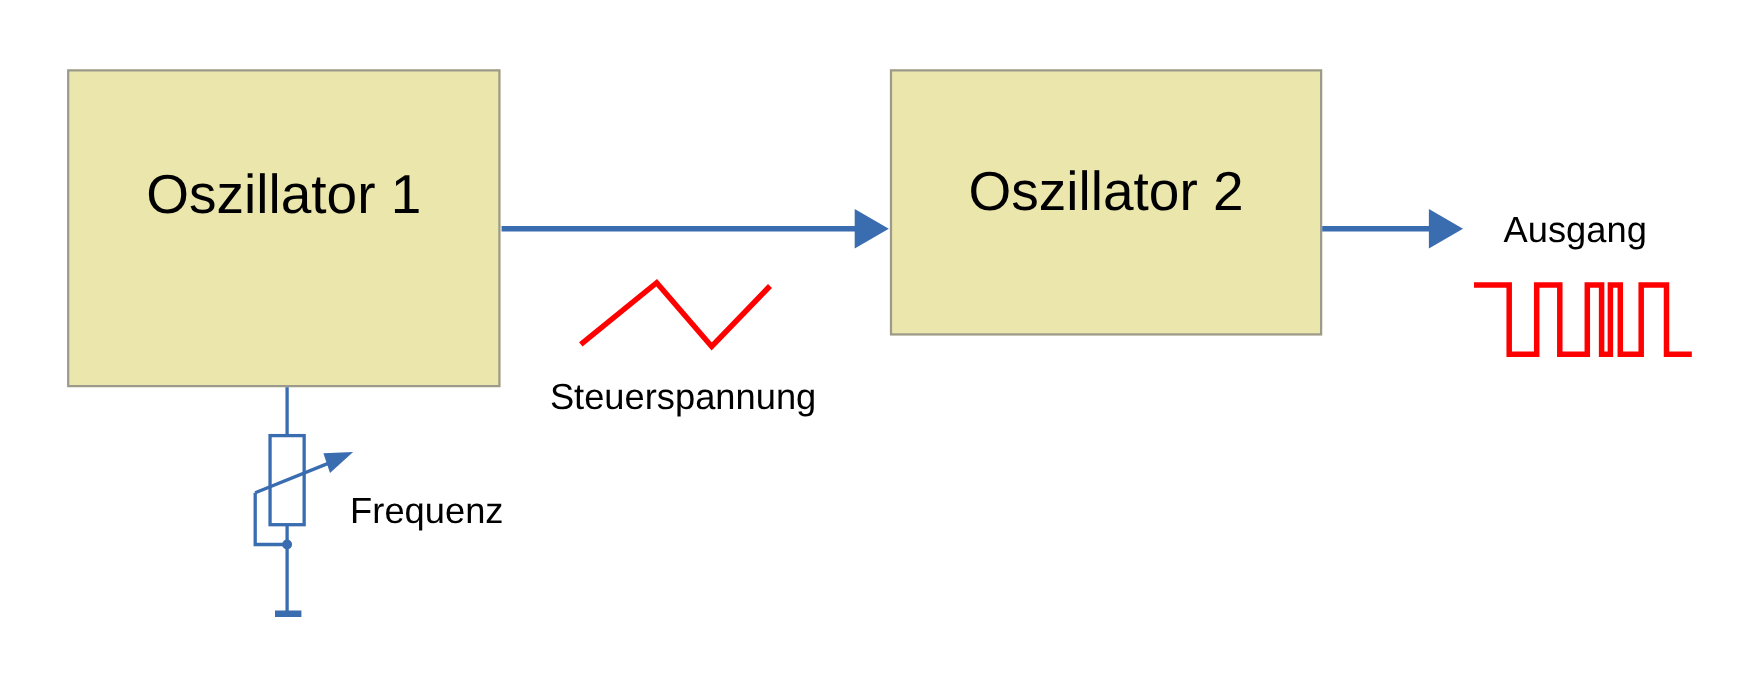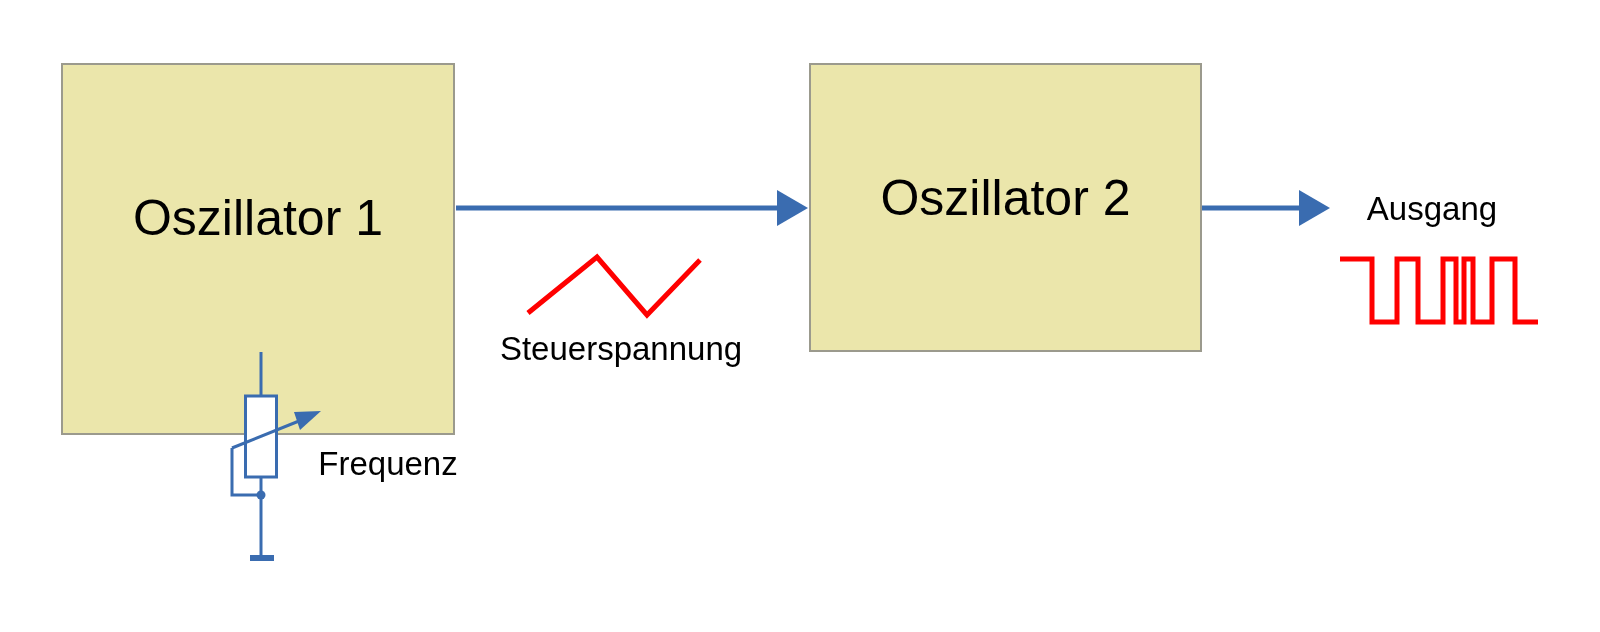--- a/index.html
+++ b/index.html
@@ -21,31 +21,31 @@
     border: 2px solid var(--box-border, #9b9a8d);
     display: flex;
     flex-direction: column;
     align-items: center;
     justify-content: center;
     text-align: center;
     color: var(--text, #000000);
     font-size: 50px;
     line-height: 58px;
   }
-  .box1 { left: 61px; top: 63px; width: 394px; height: 372px; padding-bottom: 62px; }
-  .box2 { left: 809px; top: 63px; width: 393px; height: 289px; padding-bottom: 20px; }
+  .box1 { left: 61px; top: 63px; width: 394px; height: 289px; padding-bottom: 62px; }
+  .box2 { left: 809px; top: 63px; width: 393px; height: 242px; padding-bottom: 20px; }
   .label {
     position: absolute;
     color: var(--text, #000000);
     font-size: 33px;
     line-height: 38px;
     white-space: nowrap;
     transform: translateX(-50%);
   }
-  .label-steuerspannung { left: 621px; top: 330px; text-align: right; }
+  .label-steuerspannung { left: 621px; top: 342px; text-align: right; }
   .label-ausgang { left: 1432px; top: 190px; }
   .label-frequenz { left: 388px; top: 445px; }
   svg.overlay {
     position: absolute;
     left: 0; top: 0;
     width: 1600px;
     height: 632px;
   }
   .blue-line { stroke: var(--connector-blue, #3a6cb0); fill: none; }
   .blue-fill { fill: var(--connector-blue, #3a6cb0); stroke: none; }

